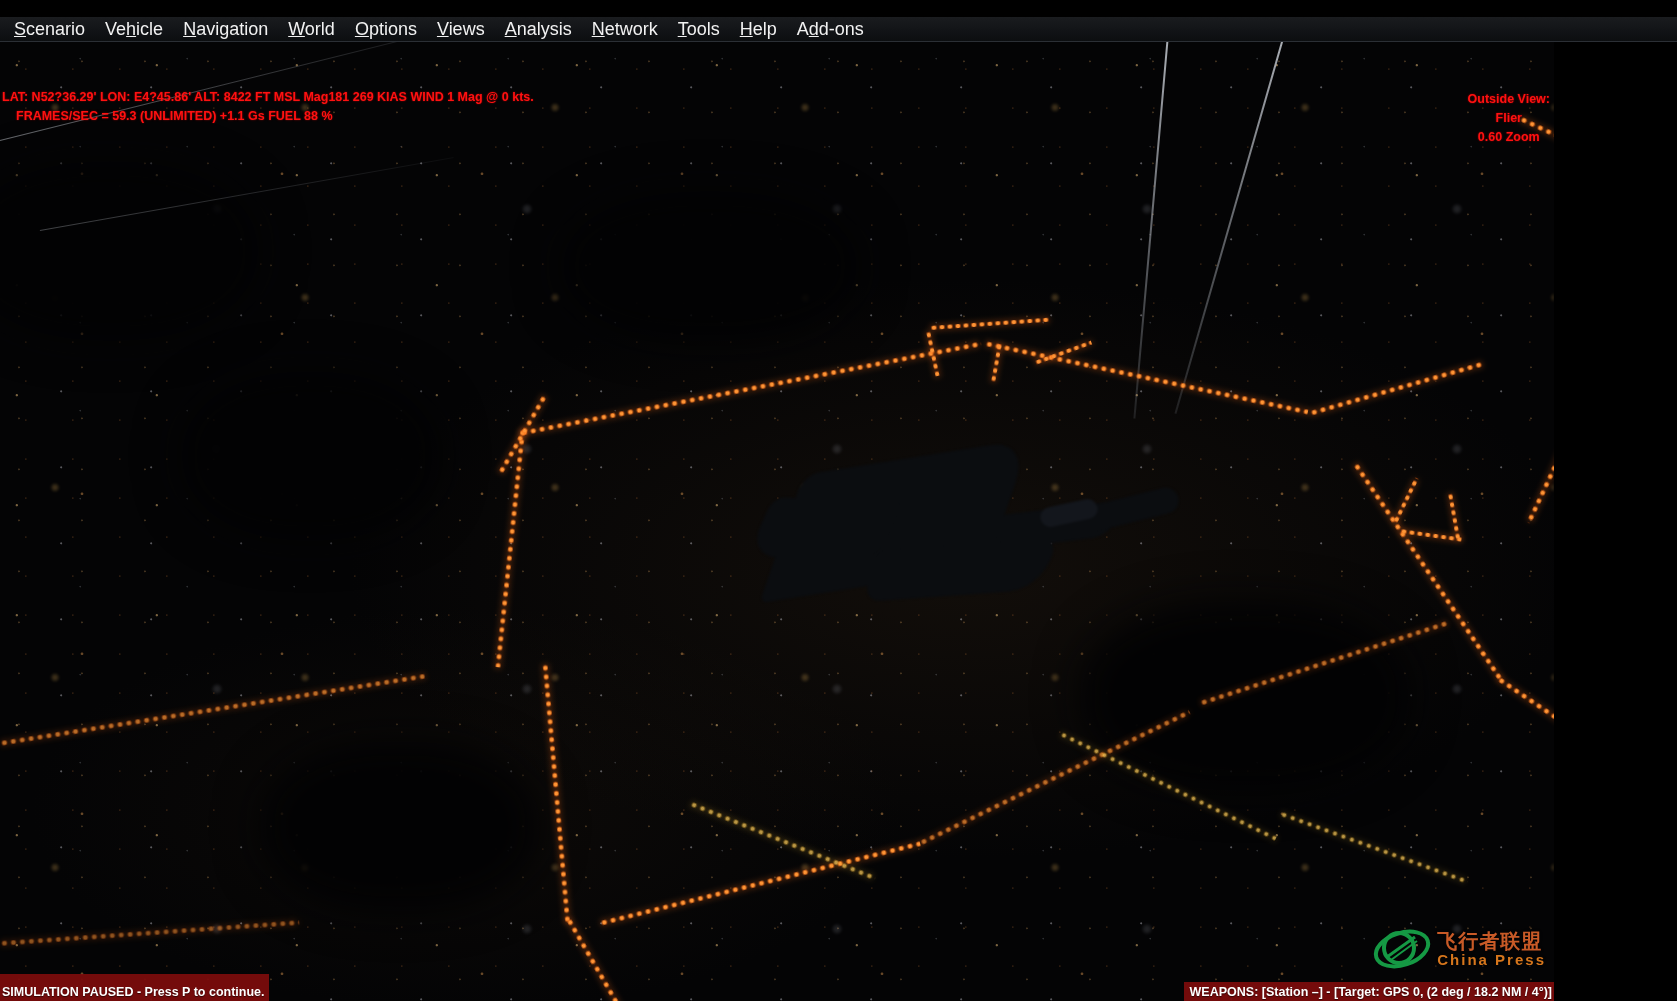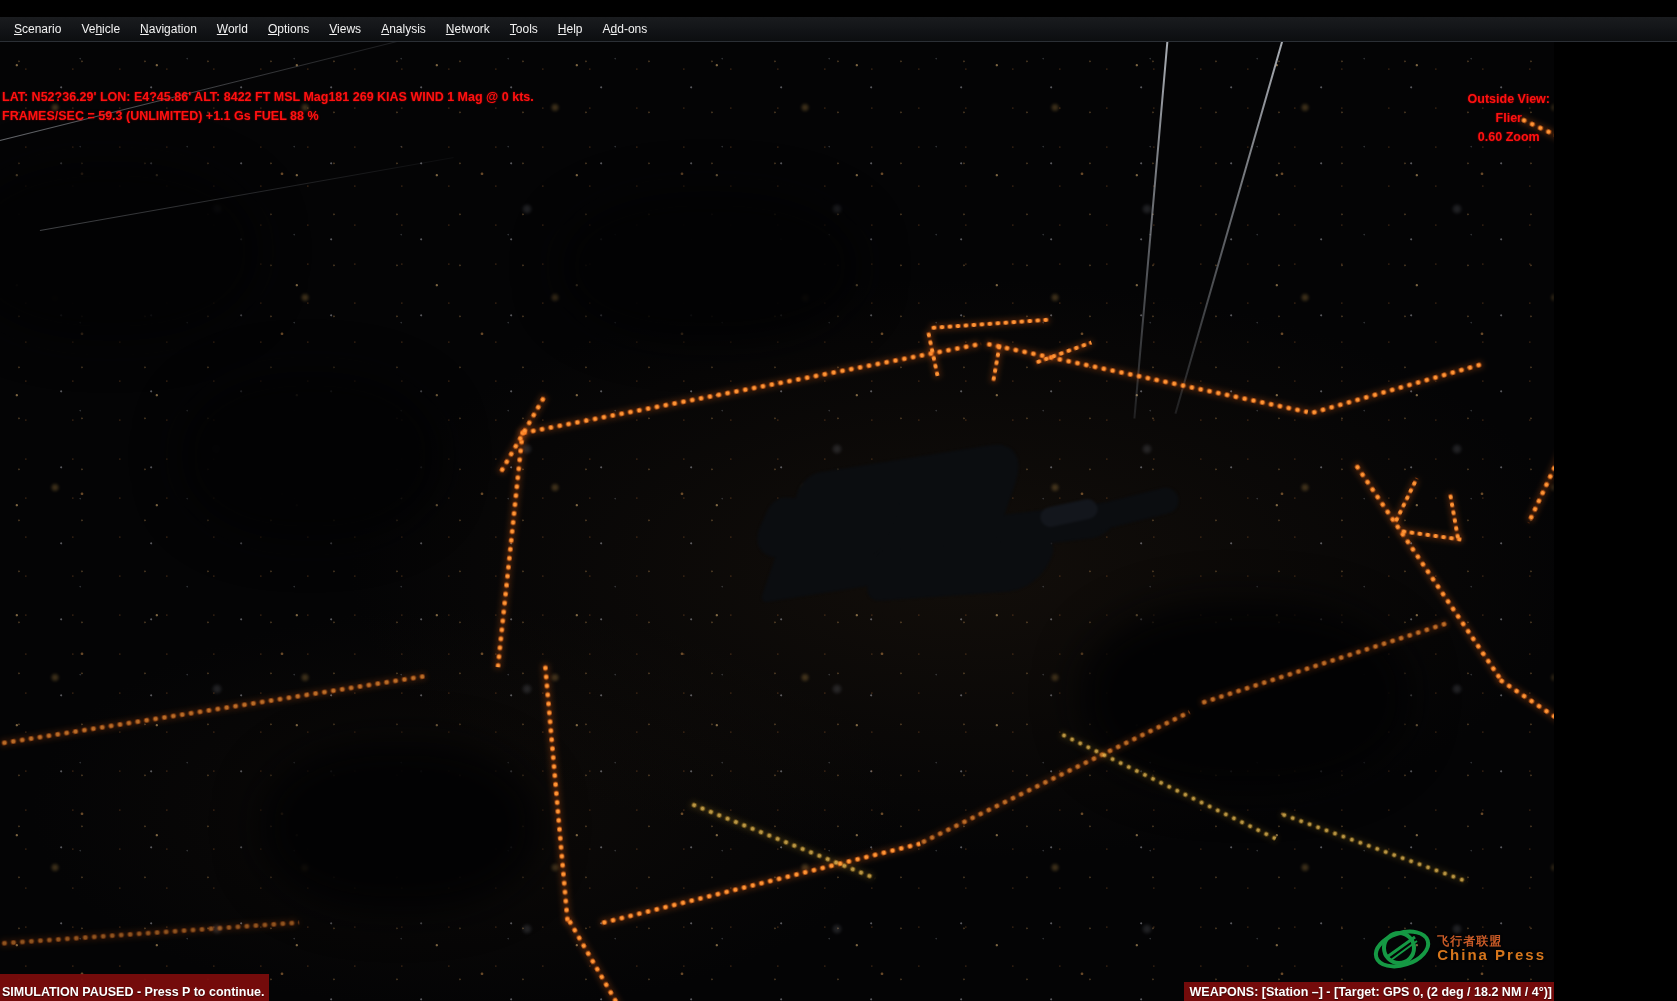--- a/index.html
+++ b/index.html
@@ -63,21 +63,21 @@
 
   
   .menubar {
     position: absolute; left: 0; top: 17px; width: 1677px; height: 24px;
     background: linear-gradient(to bottom, #1a1c1f 0%, #121417 55%, #0c0e10 100%);
     border-bottom: 1px solid #2b2f35;
     display: flex; align-items: center;
     z-index: 49;
   }
   .menu-item {
-    color: #f2f2f2; font-size: 12px; padding: 3px 10px;
+    color: #f2f2f2; font-size: 18px; padding: 3px 10px;
     white-space: nowrap; cursor: default;
   }
   .menu-item:first-child { margin-left: 4px; }
   .menu-item u { text-decoration: underline; }
 
   
   .scene {
     position: absolute; left: 0; top: 41px; width: 1554px; height: 960px;
     overflow: hidden;
     background: #020203;
@@ -149,42 +149,42 @@
   .ac-part { position:absolute; background:#0b0d10; }
 
   
   .hud {
     position: absolute; color: #ff1111; font-size: 12.5px; font-weight: bold;
     font-family: "Liberation Sans", sans-serif;
     text-shadow: 0 0 2px rgba(255,0,0,.55);
     white-space: nowrap; z-index: 30;
   }
   #hud-line1 { left: 2px; top: 49px; }
-  #hud-line2 { left: 2px; top: 68px; }
+  #hud-line2 { left: 16px; top: 68px; }
   #hud-right { right: 4px; top: 49px; text-align: center; }
   #hud-right div { line-height: 19px; }
 
   .statusbar {
     position:absolute; bottom:0; height:19px; z-index: 35;
     background: rgba(126,12,12,.92);
     color:#fff; font-size: 12.5px; font-weight: bold;
     display:flex; align-items:center;
     text-shadow: 0 1px 1px rgba(0,0,0,.6);
     white-space: nowrap;
   }
   #sim-paused-bar { left:0; padding: 8px 4px 0 2px; }
   #weapons-bar { right:0; padding: 0 2px 0 6px; margin-top: 23px; }
 
   
   .watermark {
     position:absolute; right: 8px; bottom: 26px; z-index: 34;
     display:flex; align-items:center; opacity:.92;
   }
   .wm-text { margin-left: 4px; line-height: 1.05; }
-  .wm-cn { color:#d9622a; font-size: 12px; font-weight: bold; letter-spacing:1px;
+  .wm-cn { color:#d9622a; font-size: 20px; font-weight: bold; letter-spacing:1px;
            text-shadow: 0 0 3px rgba(0,0,0,.9); }
   .wm-en { color:#e8801f; font-size: 15px; font-weight: bold; letter-spacing: 2px;
            text-shadow: 0 0 3px rgba(0,0,0,.9); }
 </style>
 </head>
 <body>
 
 <div id="app">
 
 

